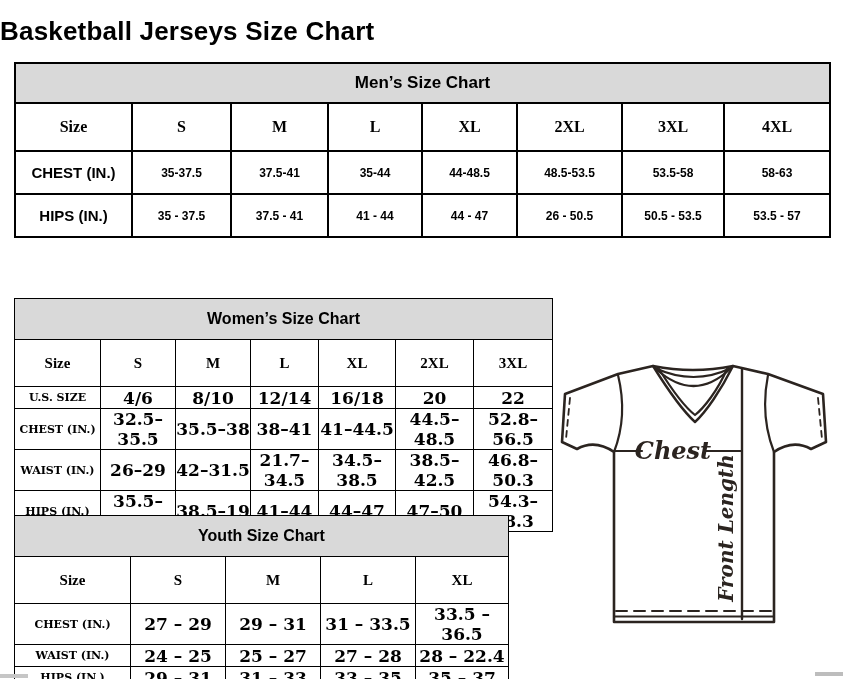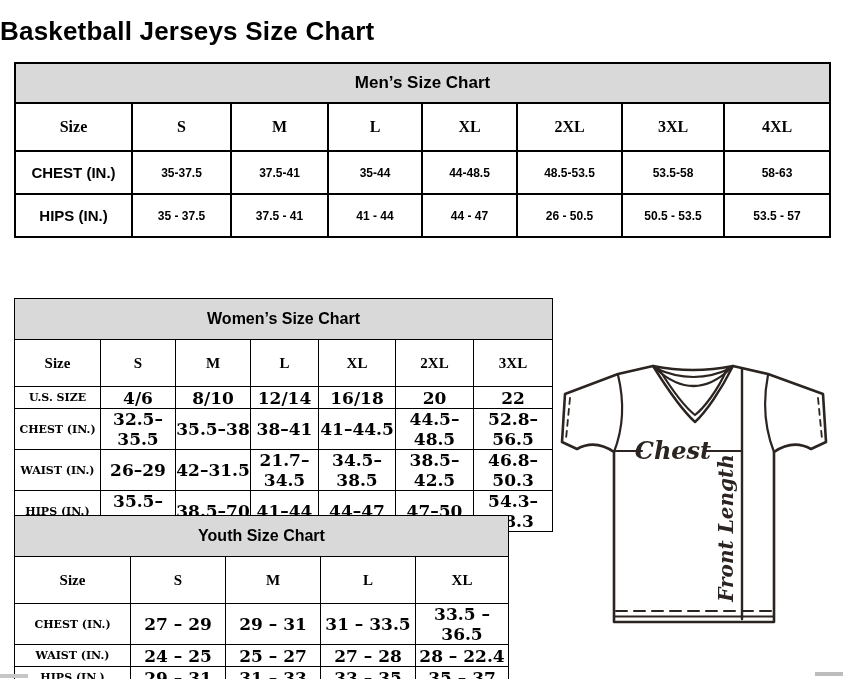--- a/index.html
+++ b/index.html
@@ -146,21 +146,21 @@
           <td>26–29</td>
           <td>42–31.5</td>
           <td>21.7–34.5</td>
           <td>34.5–38.5</td>
           <td>38.5–42.5</td>
           <td>46.8–50.3</td>
         </tr>
         <tr class="data-row">
           <th>HIPS (IN.)</th>
           <td>35.5–58.5</td>
-          <td>38.5–70</td>
+          <td>38.5–19</td>
           <td>41–44</td>
           <td>44–47</td>
           <td>47–50</td>
           <td>54.3–58.3</td>
         </tr>
       </tbody>
   </table>
 
   <table class="size-table" id="youth-table">
     <colgroup>

